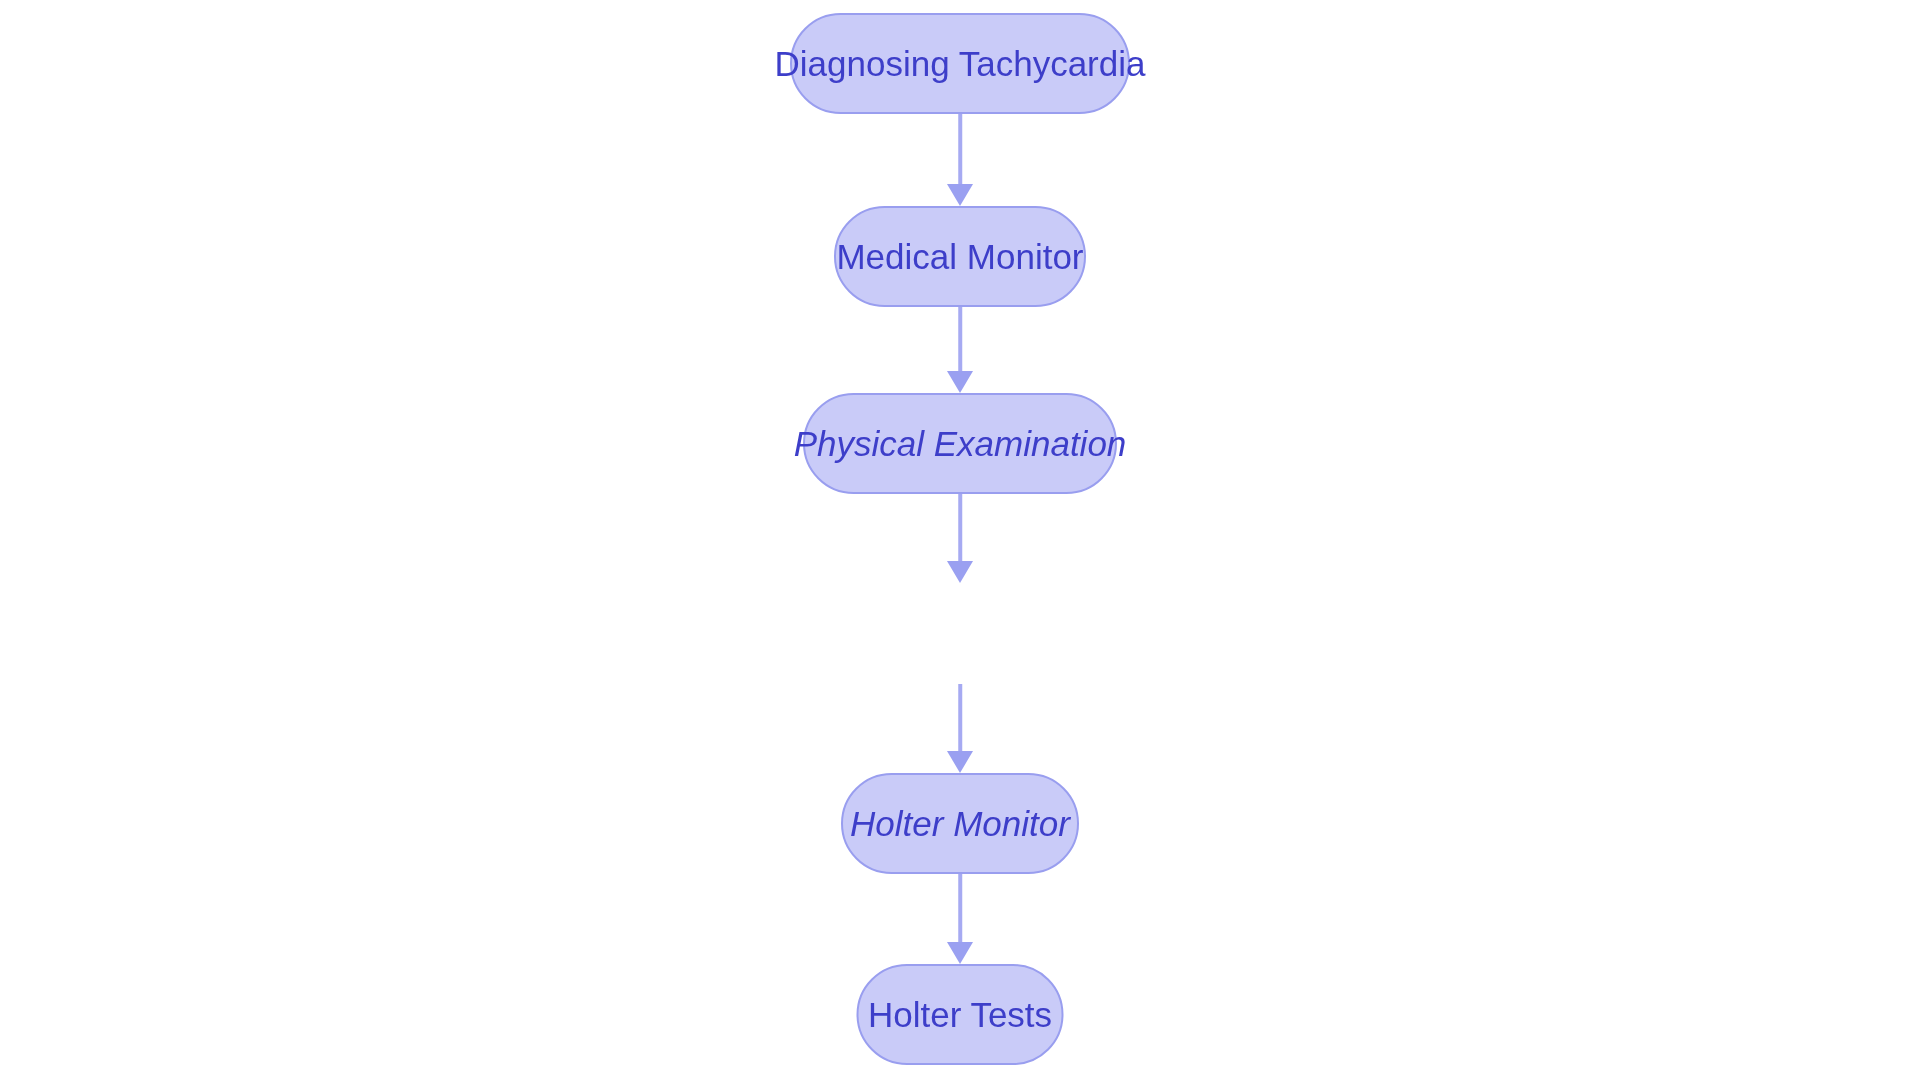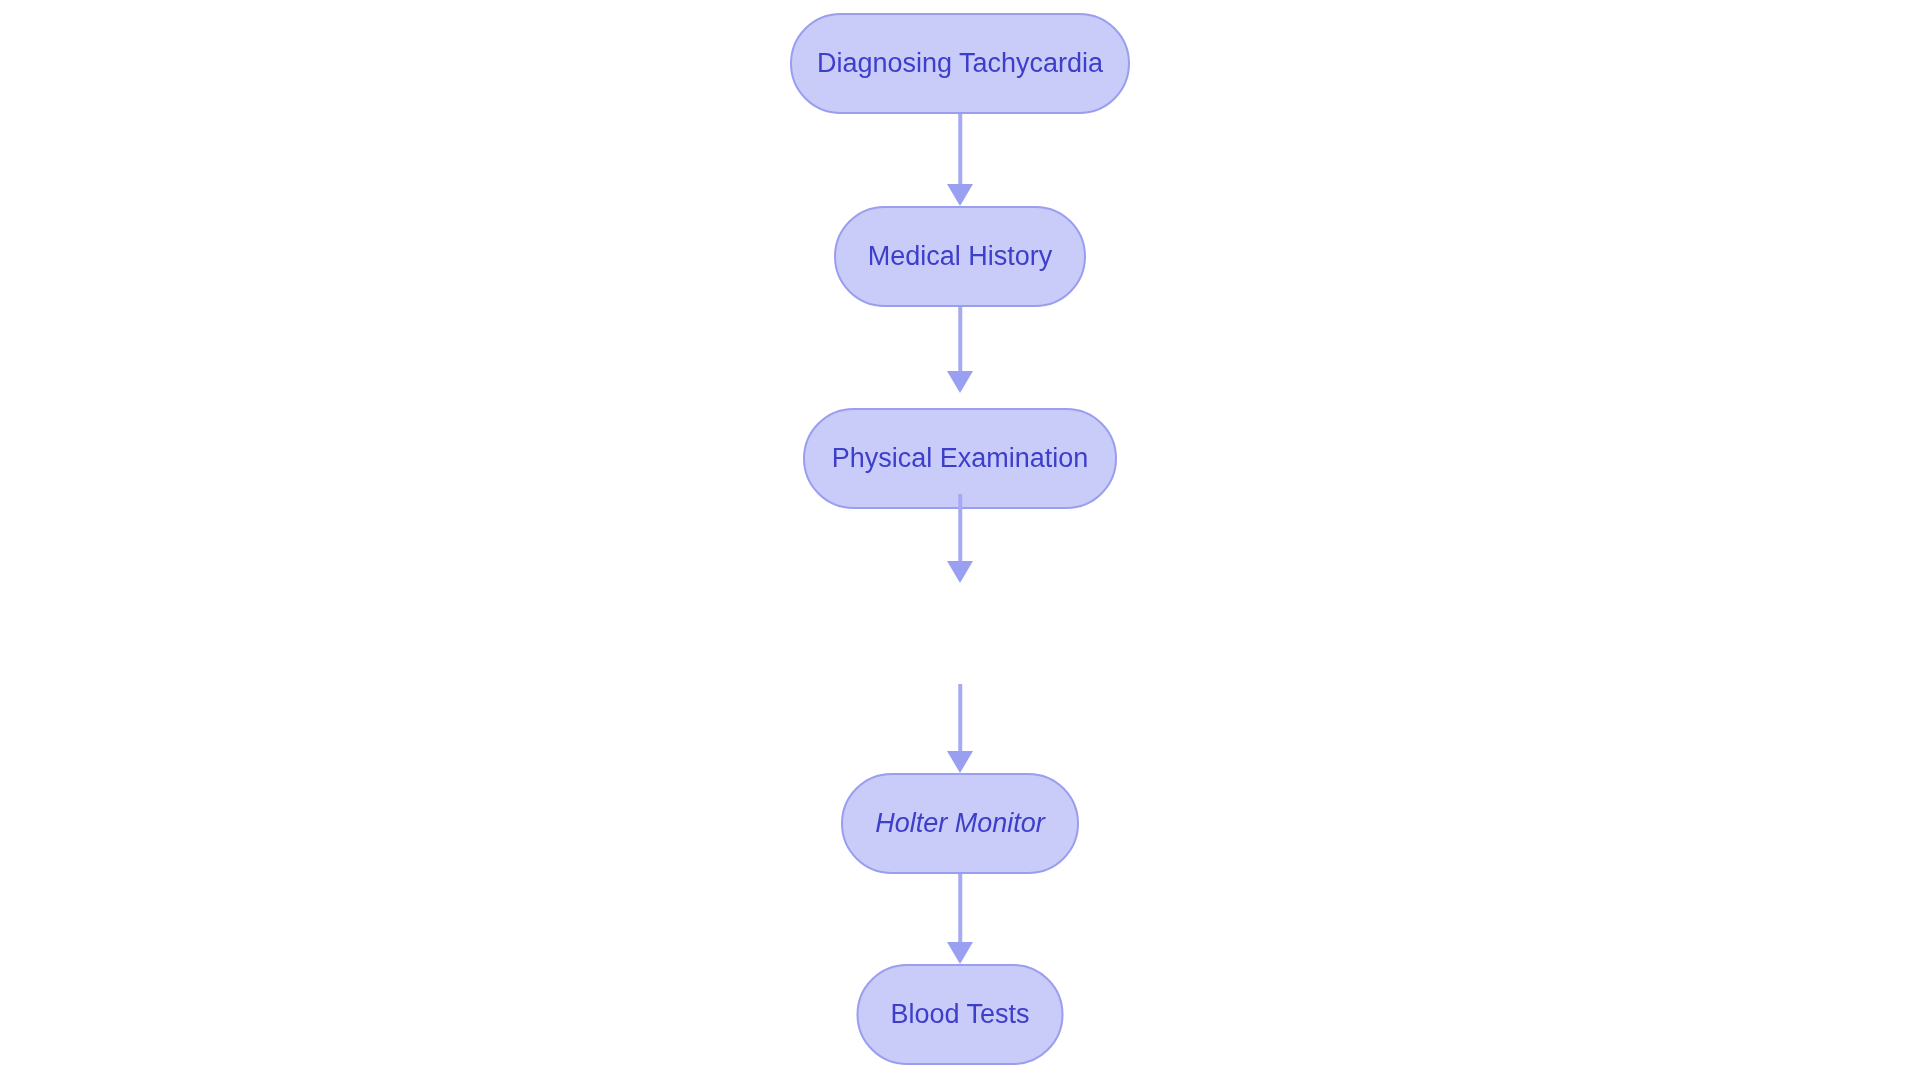--- a/index.html
+++ b/index.html
@@ -31,27 +31,27 @@
     height: 101px;
     border-radius: 51px;
     background: var(--node-fill);
     border: 2px solid var(--node-border);
     display: flex;
     align-items: center;
     justify-content: center;
   }
   .node-label {
     color: var(--node-text);
-    font-size: 27px;
+    font-size: 35px;
     line-height: 1;
     white-space: nowrap;
   }
   .n0 { top: 13px;  width: 340px; }
   .n1 { top: 206px; width: 252px; }
-  .n2 { top: 408px; width: 314px; }
+  .n2 { top: 393px; width: 314px; font-style: italic; }
   .n3 { top: 583px; width: 362px; }
   .n4 { top: 773px; width: 238px; font-style: italic; }
   .n5 { top: 964px; width: 207px; }
 
   .arrow {
     position: absolute;
     left: 50%;
     transform: translateX(-50%);
     width: 26px;
   }
@@ -89,21 +89,21 @@
   <div class="node n0">
     <span class="node-label">Diagnosing Tachycardia</span>
   </div>
 
   <div class="arrow a0">
     <div class="arrow-line"></div>
     <div class="arrow-head"></div>
   </div>
 
   <div class="node n1">
-    <span class="node-label">Medical History</span>
+    <span class="node-label">Medical Monitor</span>
   </div>
 
   <div class="arrow a1">
     <div class="arrow-line"></div>
     <div class="arrow-head"></div>
   </div>
 
   <div class="node n2">
     <span class="node-label">Physical Examination</span>
   </div>
@@ -122,16 +122,16 @@
   <div class="node n4">
     <span class="node-label">Holter Monitor</span>
   </div>
 
   <div class="arrow a4">
     <div class="arrow-line"></div>
     <div class="arrow-head"></div>
   </div>
 
   <div class="node n5">
-    <span class="node-label">Blood Tests</span>
+    <span class="node-label">Holter Tests</span>
   </div>
 
 </div>
 
 </body></html>

